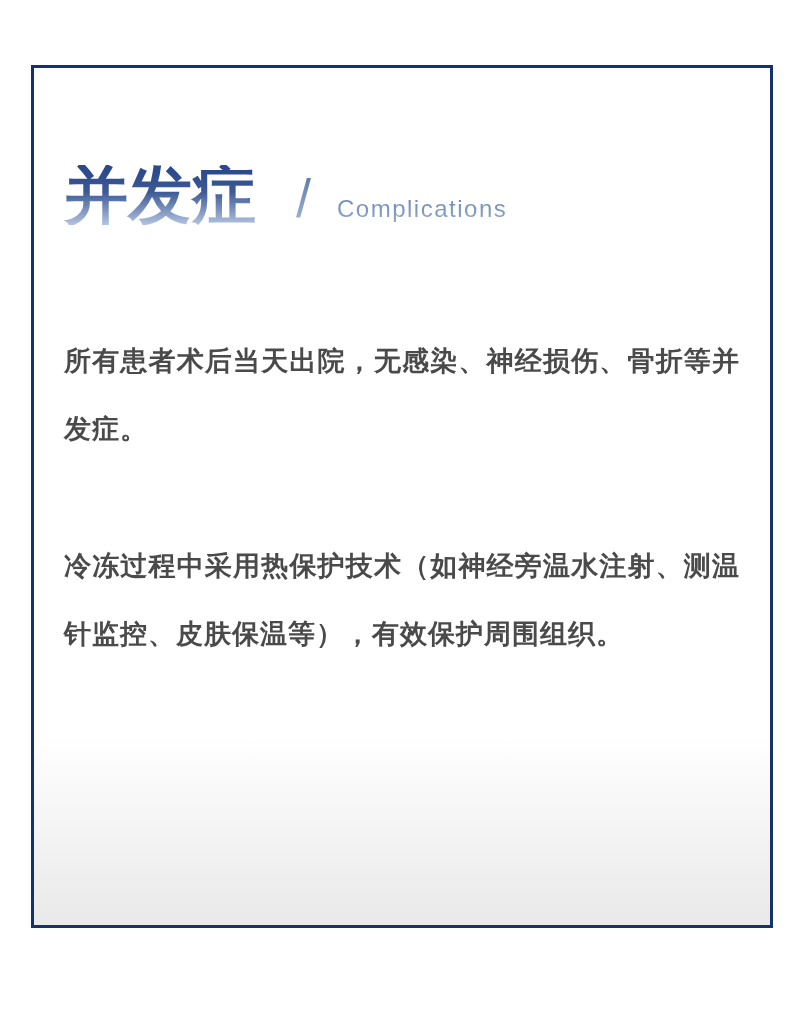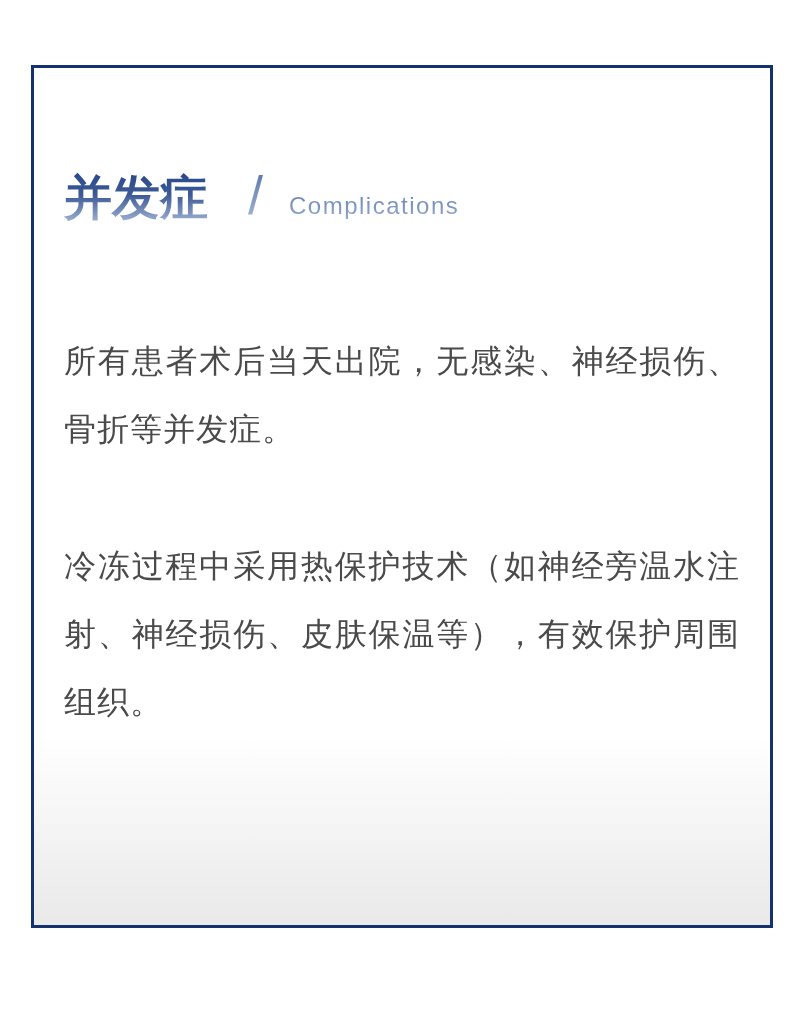--- a/index.html
+++ b/index.html
@@ -26,21 +26,21 @@
   }
   .title-row {
     display: flex;
     align-items: baseline;
     margin-top: 97px;
     height: 60px;
     line-height: 60px;
     white-space: nowrap;
   }
   .title-zh {
-    font-size: 48px;
+    font-size: 64px;
     font-weight: bold;
     letter-spacing: 0px;
     color: #2b4a8b; 
   }
   .title-slash {
     font-size: 54px;
     font-weight: 300;
     margin: 0 26px 0 40px;
     color: #5e78ab; 
   }
@@ -58,22 +58,22 @@
       color: transparent;
     }
     .title-slash, .title-en {
       background: linear-gradient(180deg, #5270a5 0%, #a9bcd9 100%);
       -webkit-background-clip: text;
       background-clip: text;
       color: transparent;
     }
   }
   .body-text {
-    font-size: 32px;
-    font-weight: 400;
+    font-size: 27px;
+    font-weight: 700;
     line-height: 68px;
     letter-spacing: 1px;
     color: #4a4a4a;
     text-align: justify;
   }
   .para-1 { margin-top: 102px; }
   .para-2 { margin-top: 69px; }
 </style>
 </head>
 <body>
@@ -81,15 +81,15 @@
 <div class="page">
   <section class="card">
     <header class="title-row">
       <span class="title-zh">并发症</span>
       <span class="title-slash">/</span>
       <span class="title-en">Complications</span>
     </header>
 
     <p class="body-text para-1">所有患者术后当天出院，无感染、神经损伤、骨折等并发症。</p>
 
-    <p class="body-text para-2">冷冻过程中采用热保护技术（如神经旁温水注射、神经损伤、皮肤保温等），有效保护周围组织。</p>
+    <p class="body-text para-2">冷冻过程中采用热保护技术（如神经旁温水注射、测温针监控、皮肤保温等），有效保护周围组织。</p>
   </section>
 </div>
 
 </body></html>

